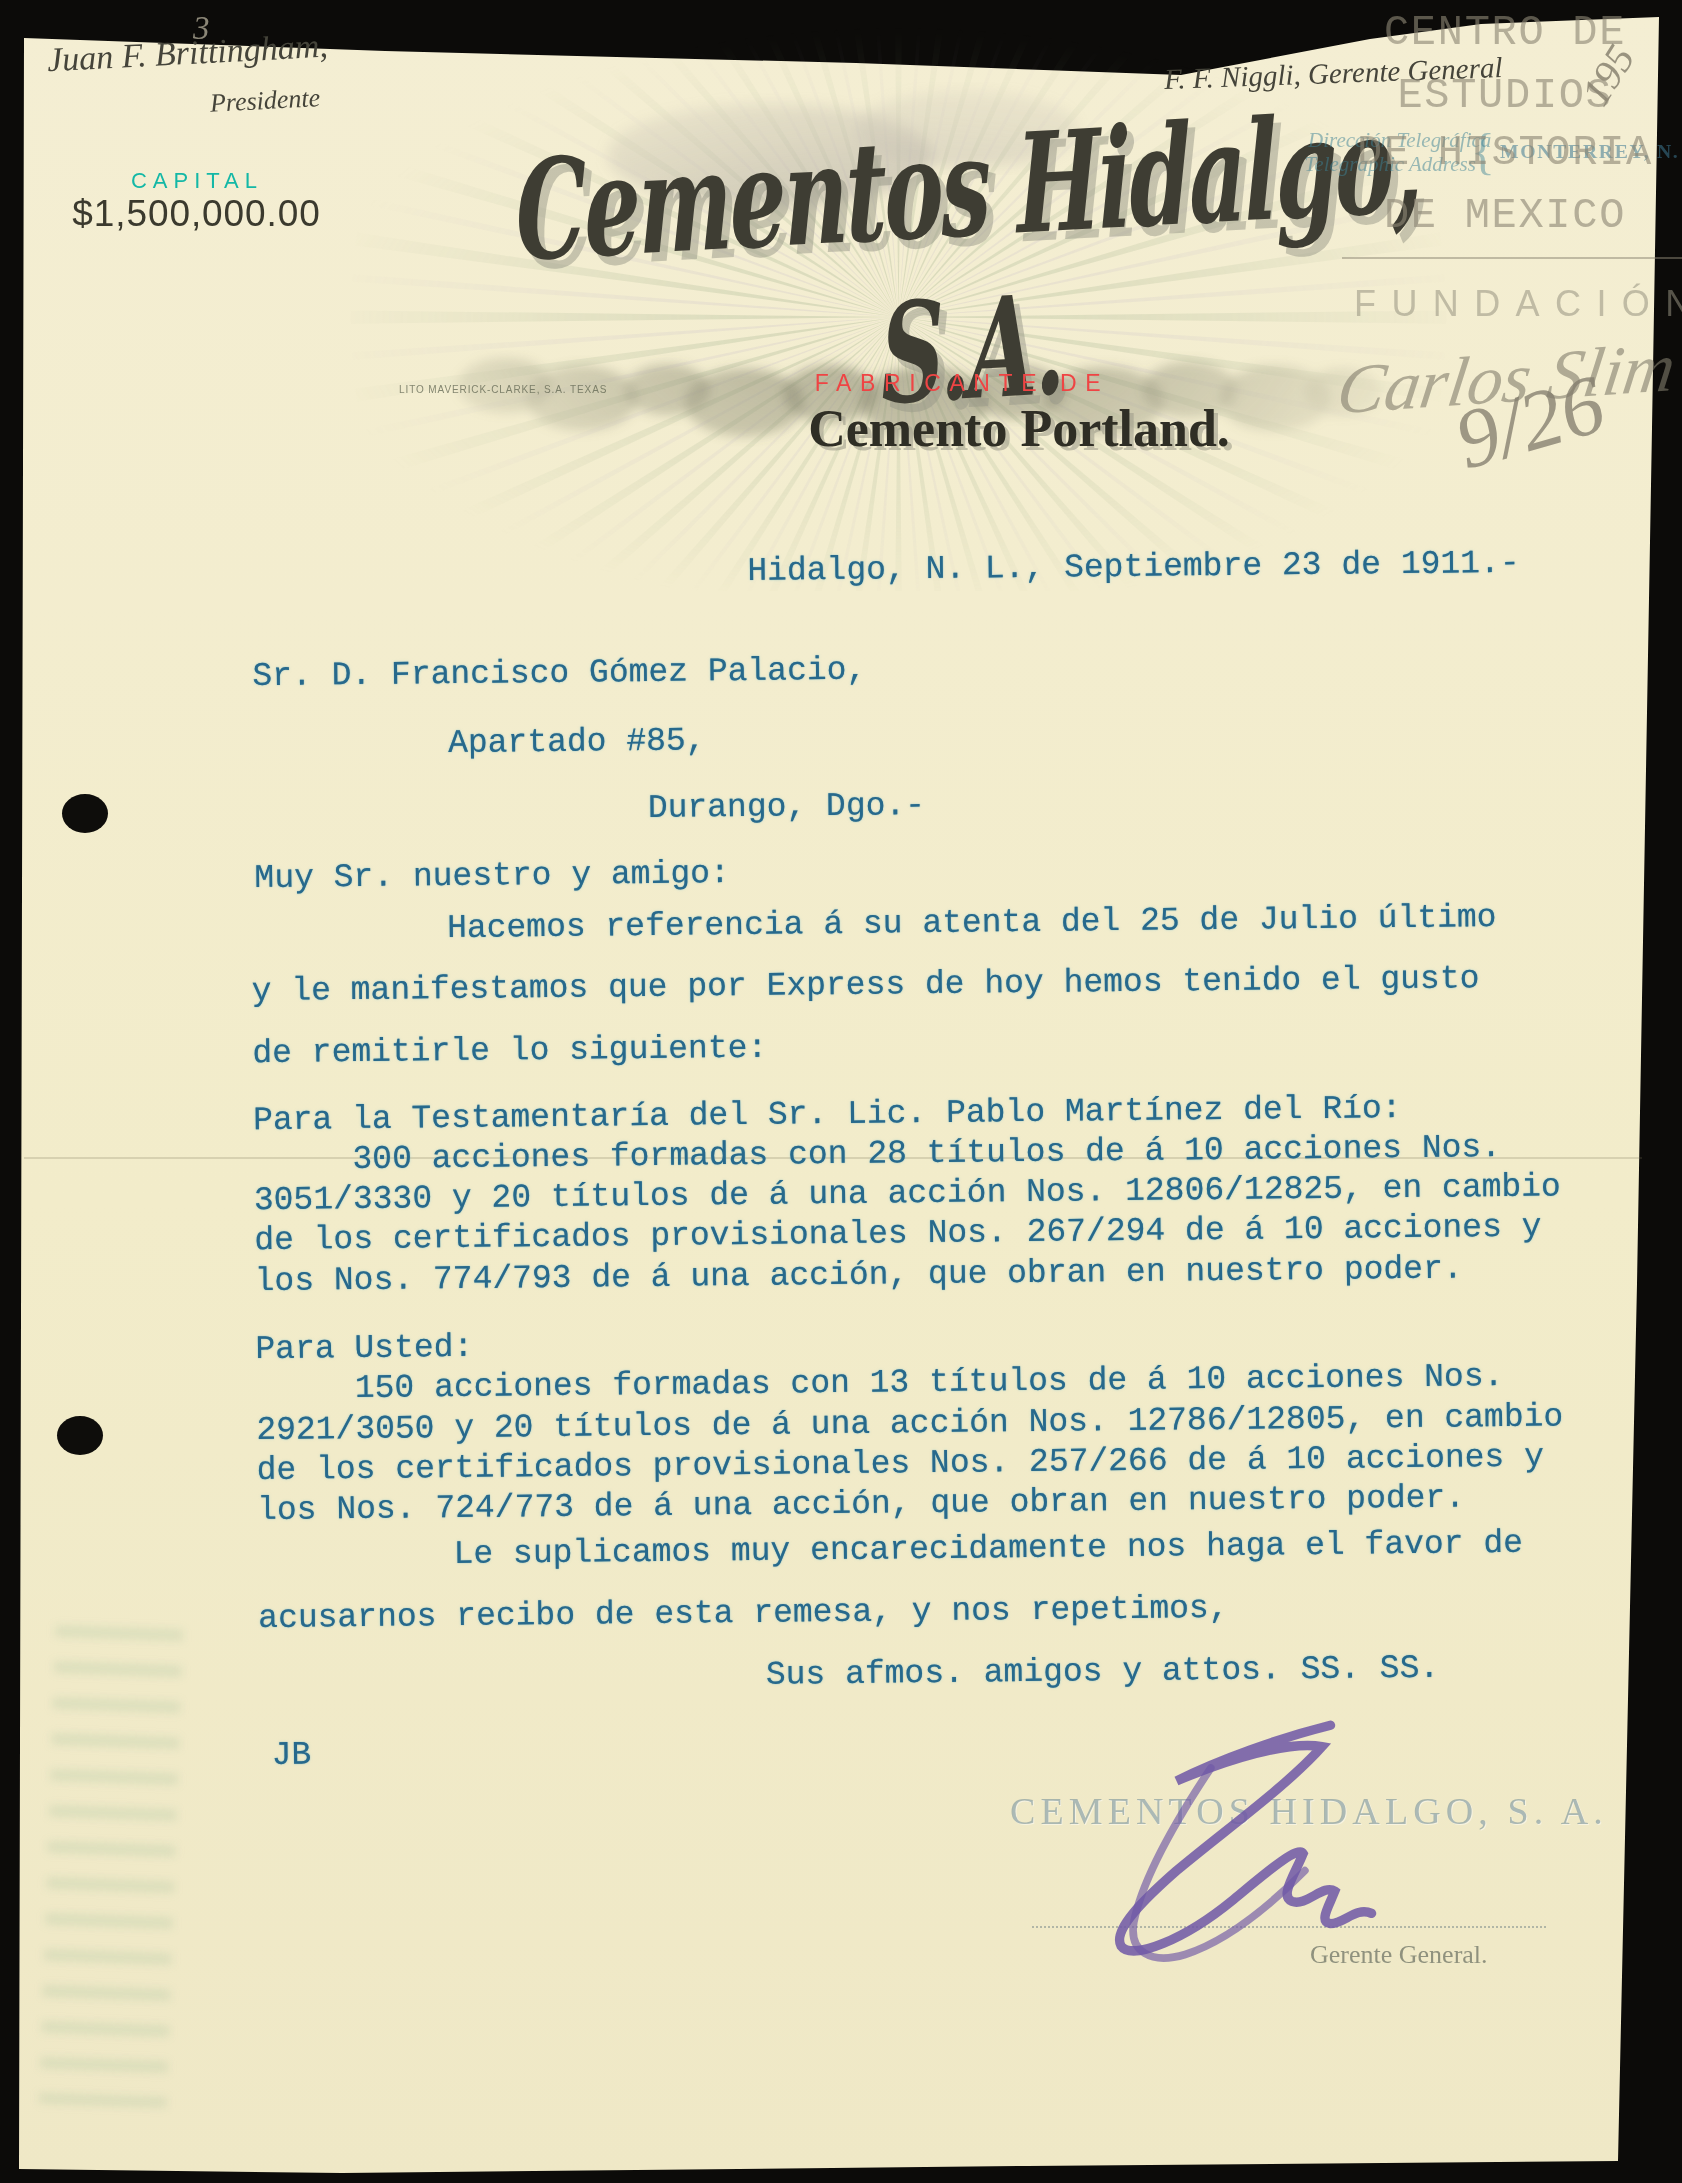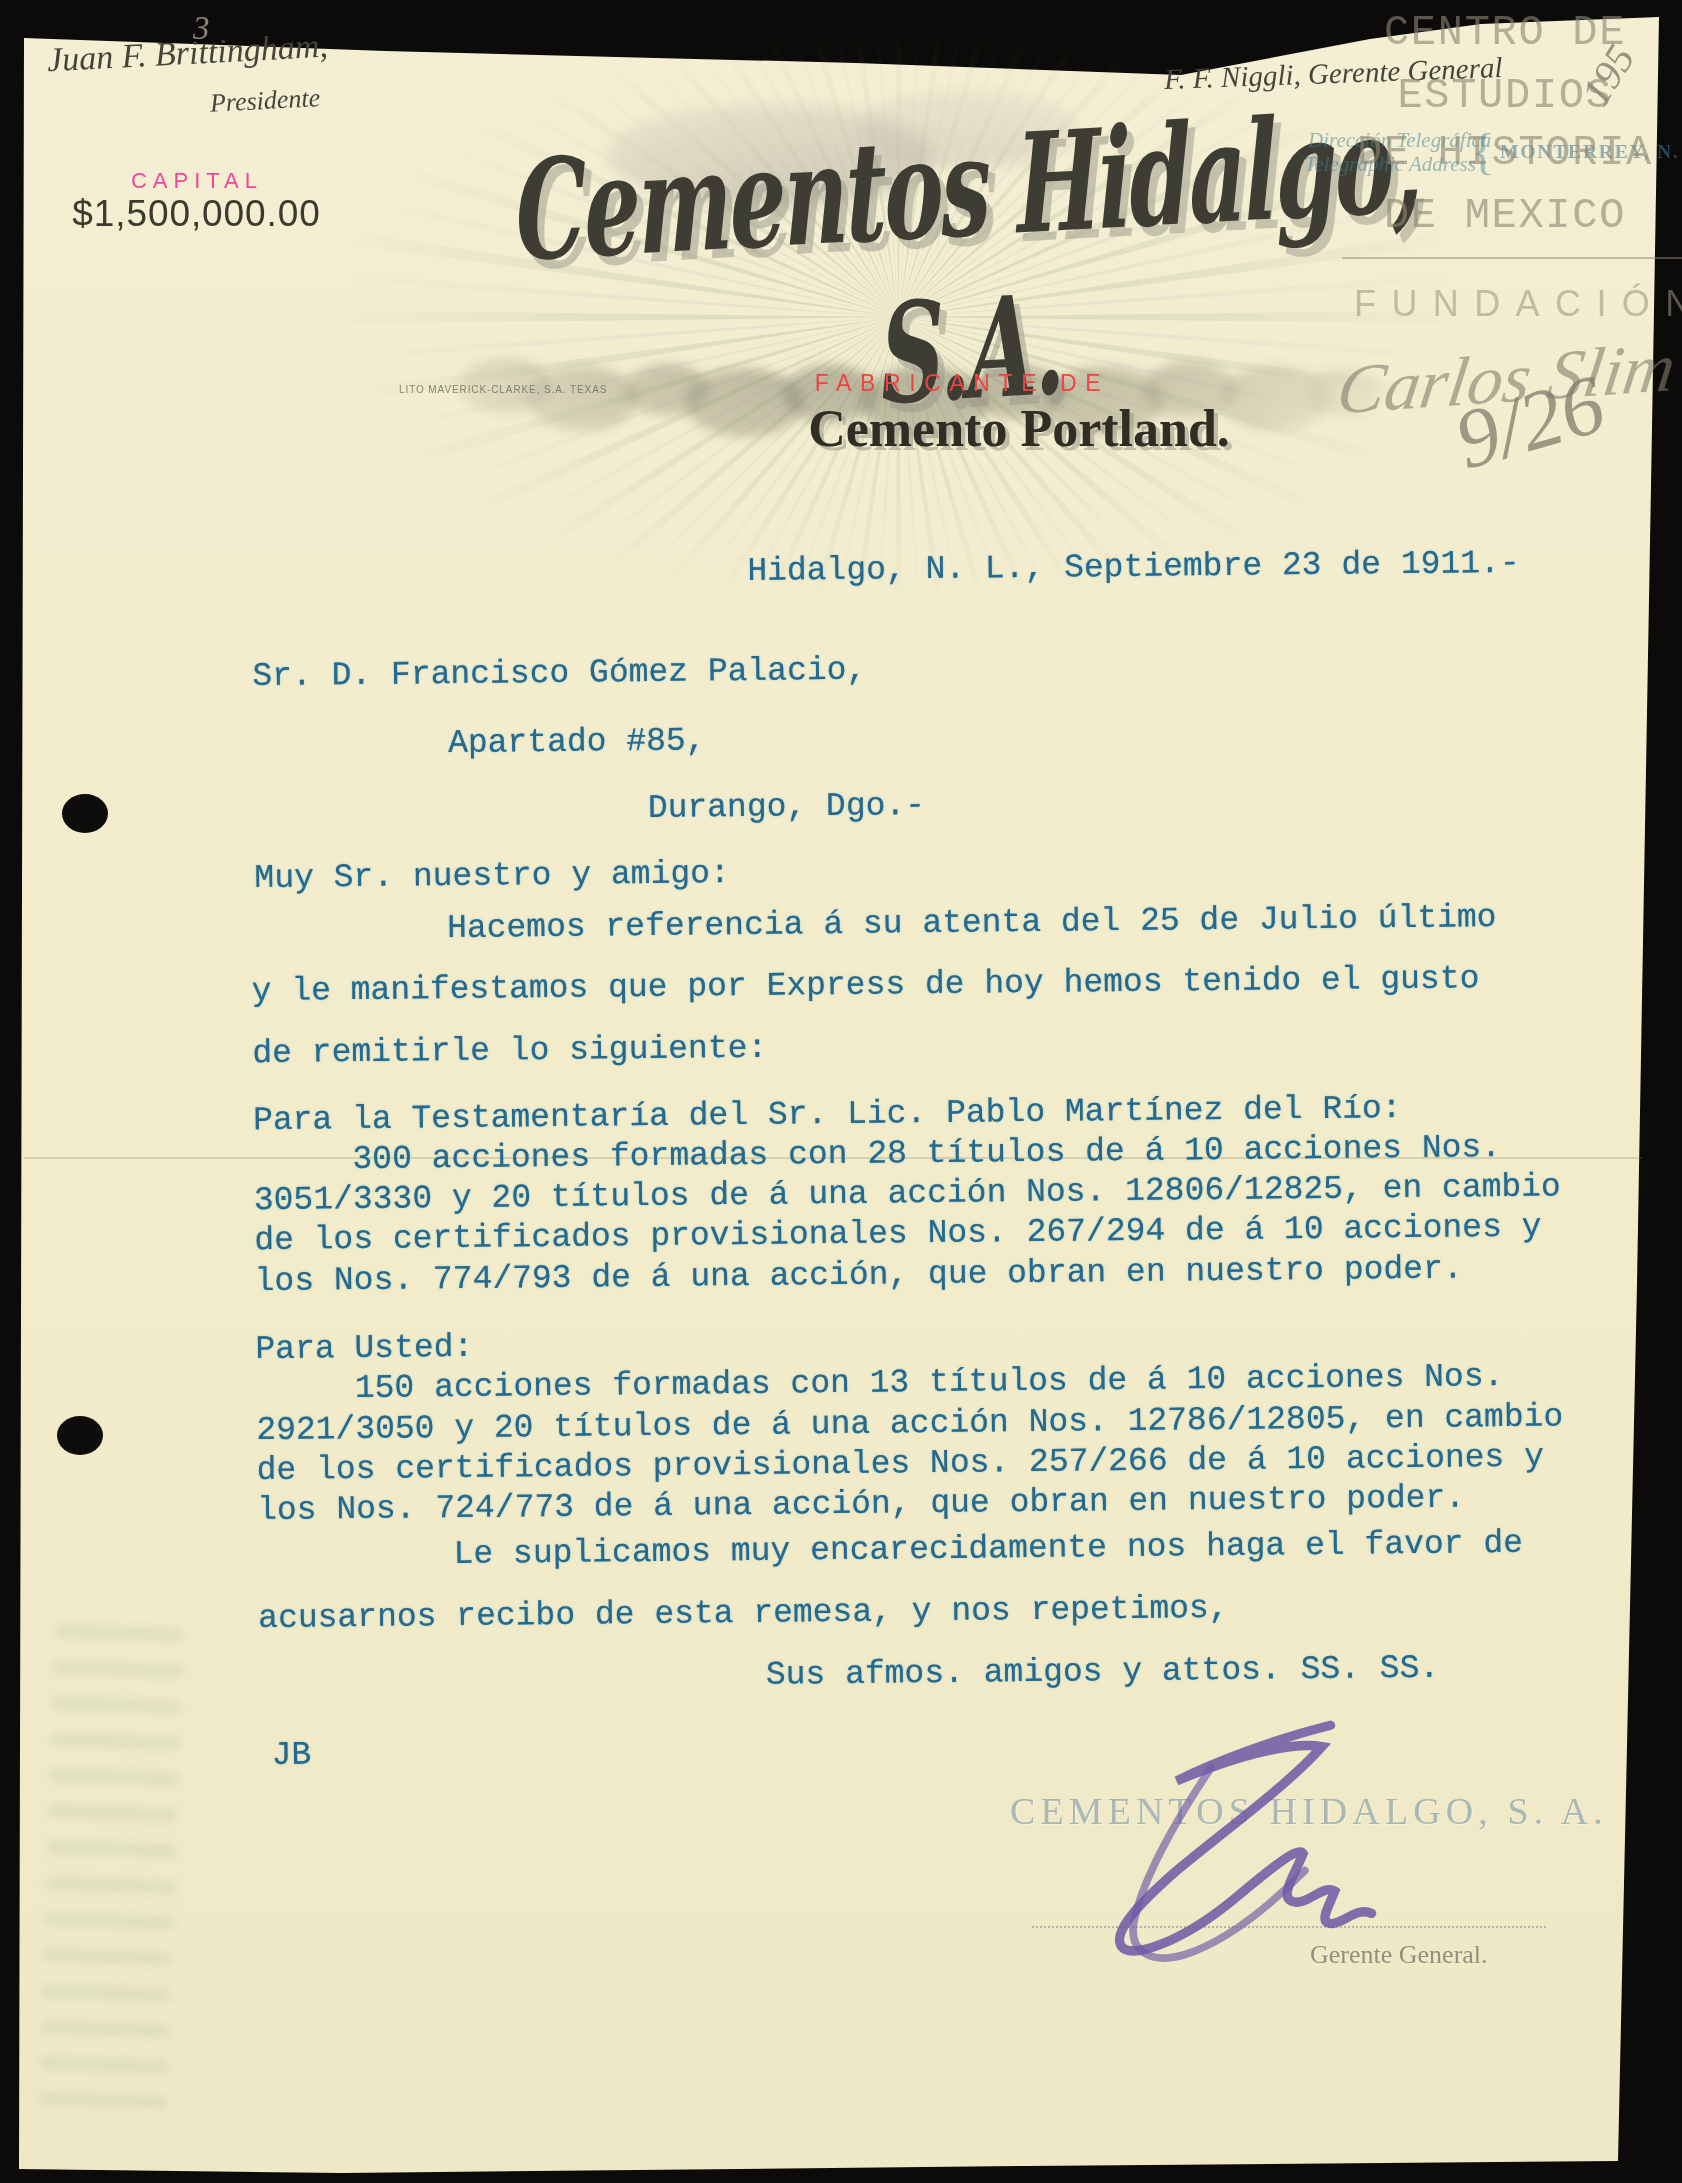--- a/index.html
+++ b/index.html
@@ -11,21 +11,21 @@
   .crease{position:absolute;left:24px;top:1157px;width:1618px;height:1.7px;background:rgba(120,112,88,.22);}
   .bleed{position:absolute;left:47px;top:1627px;width:128px;height:479px;
          background:repeating-linear-gradient(180deg,rgba(110,160,125,.15) 0 12px,transparent 12px 36px);
          filter:blur(4.3px);transform:rotate(2deg);}
   
   .script{font-style:italic;color:#45443a;}
   .pres-name{position:absolute;left:47px;top:34px;font-size:34px;transform:rotate(-3deg);}
   .pres-title{position:absolute;left:210px;top:86px;font-size:26px;transform:rotate(-3deg);}
   .mgr-name{position:absolute;left:1164px;top:57px;font-size:29px;transform:rotate(-2deg);white-space:pre;}
   .capital-label{position:absolute;left:77px;top:168px;width:240px;text-align:center;
-                 font-family:"Liberation Sans",sans-serif;font-size:22px;letter-spacing:6px;color:#ec4899;}
+                 font-family:"Liberation Sans",sans-serif;font-size:22px;letter-spacing:6px;color:#14b8a6;}
   .capital-amount{position:absolute;left:34px;top:193px;width:325px;text-align:center;
                   font-family:"Liberation Sans",sans-serif;font-size:37px;color:#3b3a2e;letter-spacing:0.9px;}
   .hand3{position:absolute;left:193px;top:10.3px;font-size:33px;color:#8b8676;font-style:italic;}
   .sunburst{position:absolute;left:342px;top:26px;z-index:1;}
   .logo-script{position:absolute;left:454px;top:128px;width:1027px;text-align:center;z-index:2;
                font-family:"DejaVu Serif",serif;font-style:italic;font-weight:bold;font-size:89px;
                letter-spacing:-2.6px;color:#3e3d33;transform:scaleY(1.55) rotate(-2deg);transform-origin:50% 20%;
                text-shadow:6.8px 6px 0 rgba(152,152,136,.5);}
   .fabricante{position:absolute;left:748px;top:370px;width:428px;text-align:center;z-index:2;
               font-family:"Liberation Sans",sans-serif;font-size:23px;letter-spacing:8.6px;color:#ef4444;}

